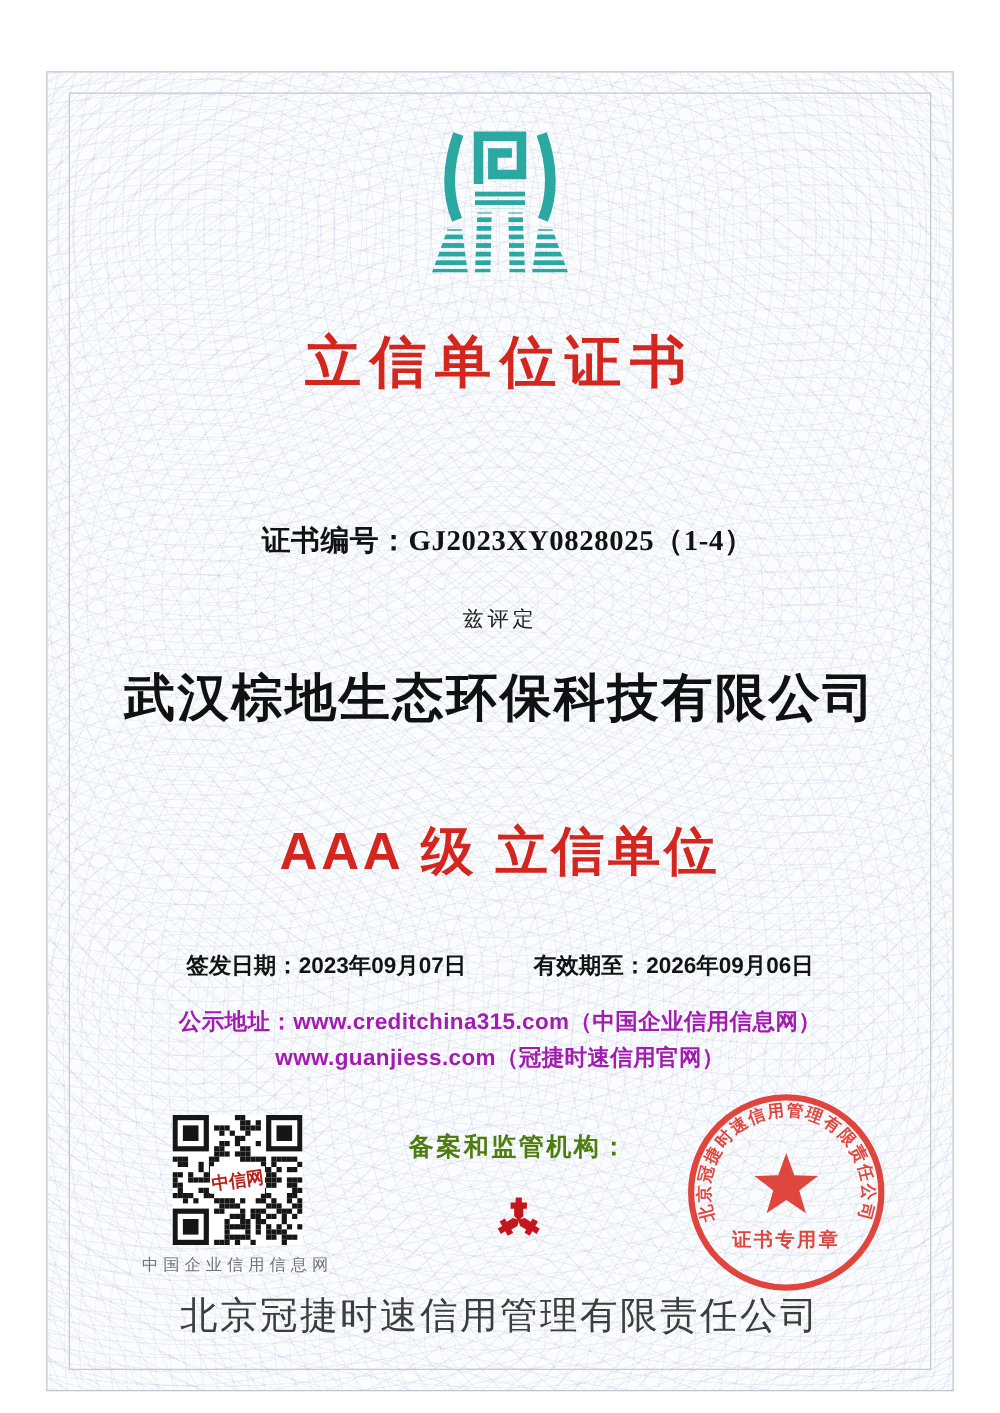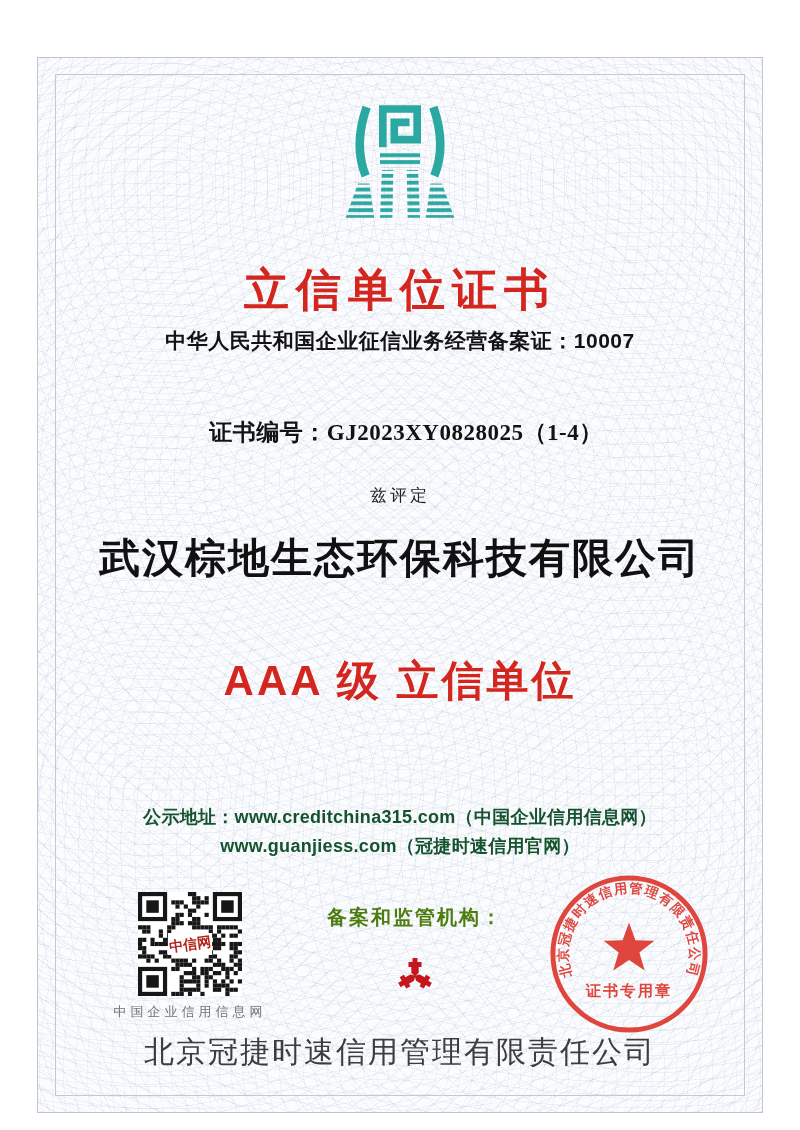--- a/index.html
+++ b/index.html
@@ -35,21 +35,21 @@
   .logo-wrap{position:absolute;left:338px;top:84px;width:124px;height:115px;}
 
   .title{top:240px;font-size:45px;font-weight:800;color:var(--red);letter-spacing:7px;}
   .subtitle{top:307px;font-size:21px;font-weight:700;color:#121212;letter-spacing:.5px;}
   .certno{top:397px;font-family:"Liberation Serif",serif;font-size:23px;font-weight:700;color:#121212;letter-spacing:.5px;padding-left:12px;}
   .hereby{top:464px;font-size:17px;color:#222222;letter-spacing:3px;}
   .company{top:511px;font-family:"Liberation Serif",serif;font-size:41px;font-weight:600;color:#111111;letter-spacing:2px;}
   .rating{top:633px;font-size:42px;font-weight:800;color:var(--red);letter-spacing:3px;}
 
   .dates{top:740px;display:flex;justify-content:center;gap:54px;font-size:18px;font-weight:700;color:#131313;}
-  .address{top:783px;font-size:18px;font-weight:700;color:#14532d;line-height:29px;letter-spacing:.3px;}
+  .address{top:783px;font-size:18px;font-weight:700;color:#a21caf;line-height:29px;letter-spacing:.3px;}
 
   .qr-block{position:absolute;left:108px;top:872px;width:164px;text-align:center;}
   .qr-svg{display:block;margin:0 auto;background:#ffffff;}
   .qr-caption{margin-top:7px;font-size:13px;letter-spacing:4px;color:#737373;
     font-family:"Liberation Serif",serif;font-weight:400;white-space:nowrap;}
 
   .regulator{position:absolute;left:283px;top:884px;width:264px;text-align:center;}
   .regulator-label{font-family:"Liberation Serif",serif;font-size:20px;font-weight:600;color:#4d7c0f;letter-spacing:2px;}
   .bank-row{margin-top:24px;display:flex;align-items:center;justify-content:center;gap:10px;}
   .bank-names{text-align:left;}
@@ -80,30 +80,37 @@
       <polygon points="46,68 58,68 57,118 44,118" fill="url(#st)"></polygon>
       <polygon points="72,68 84,68 86,118 73,118" fill="url(#st)"></polygon>
       <path d="M30 2 C21 28 20 52 29 74" stroke="#2ba8a1" stroke-width="9" fill="none"></path>
       <path d="M100 2 C109 28 110 52 101 74" stroke="#2ba8a1" stroke-width="9" fill="none"></path>
       <polygon points="8,118 38,118 33,82 21,82" fill="url(#st)"></polygon>
       <polygon points="92,118 122,118 109,82 97,82" fill="url(#st)"></polygon>
     </svg>
   </div>
 
   <div class="abs title">立信单位证书</div>
-  <div class="abs subtitle">中华人民共和国企业征信业务经营备案证：10007</div>
 
   <div class="abs certno">
     <span>证书编号：</span><span>GJ2023XY0828025（1-4）</span>
   </div>
 
   <div class="abs hereby">兹评定</div>
   <div class="abs rating">AAA 级 立信单位</div>
   <div class="abs company">武汉棕地生态环保科技有限公司</div>
 
+  <div class="abs dates">
+    <div>
+      <span>签发日期：</span><span>2023年09月07日</span>
+    </div>
+    <div>
+      <span>有效期至：</span><span>2026年09月06日</span>
+    </div>
+  </div>
 
   <div class="abs address">
     <div>公示地址：www.creditchina315.com（中国企业信用信息网）</div>
     <div>www.guanjiess.com（冠捷时速信用官网）</div>
   </div>
 
   <div class="qr-block">
     <svg id="qr-svg" class="qr-svg" width="104" height="104" viewBox="0 0 104 104" aria-hidden="true">
         <rect x="49.92" y="0" width="4.16" height="4.16" fill="#161616"></rect>
         <rect x="54.08" y="0" width="4.16" height="4.16" fill="#161616"></rect>

